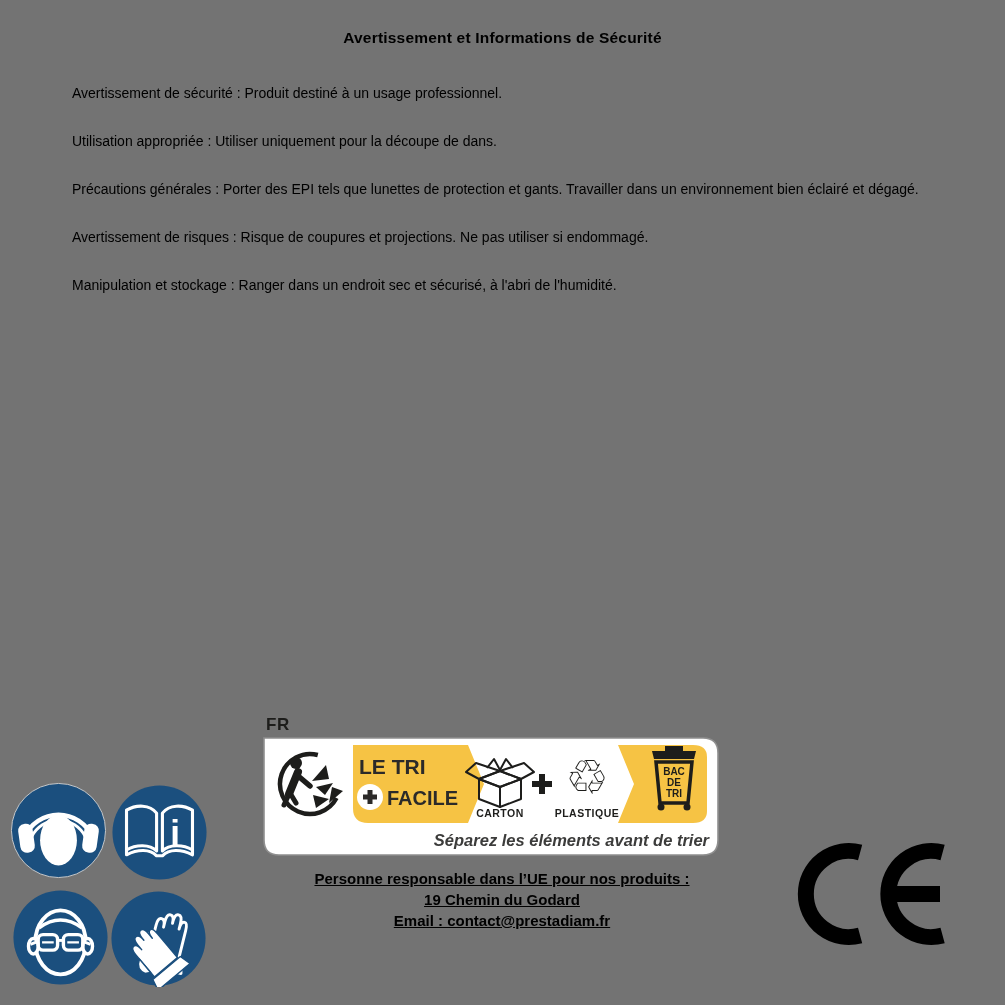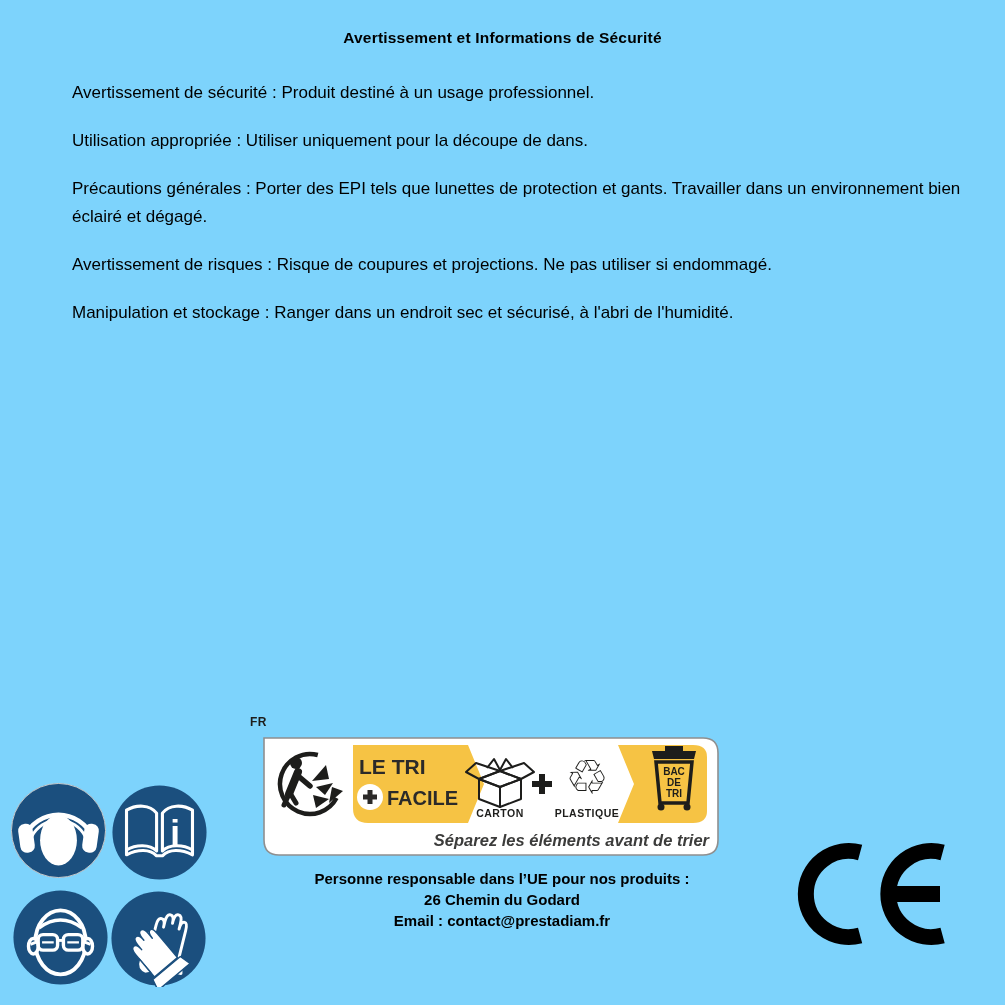--- a/index.html
+++ b/index.html
@@ -1,28 +1,28 @@
 <!DOCTYPE html>
 <html><head>
 <meta charset="utf-8">
 <style>
   * { margin:0; padding:0; box-sizing:border-box; }
   html,body { width:1005px; height:1005px; background:#ffffff; font-family:"Liberation Sans",sans-serif; color:#000; }
-  #page { position:relative; width:1005px; height:1005px; overflow:hidden; background:#7dd3fc; }
+  #page { position:relative; width:1005px; height:1005px; overflow:hidden; background:#737373; }
 
   .title { position:absolute; top:29px; left:0; width:1005px; text-align:center;
            font-size:15.5px; font-weight:bold; letter-spacing:.2px; }
 
   .bodytext { position:absolute; left:72px; top:79px; width:890px; }
-  .bodytext p { font-size:17px; line-height:28px; margin:0 0 20px 0; }
+  .bodytext p { font-size:14px; line-height:28px; margin:0 0 20px 0; }
 
-  .fr-tag { position:absolute; left:250px; top:715px; font-size:12px; font-weight:bold; letter-spacing:.5px; color:#1d1d1b; }
+  .fr-tag { position:absolute; left:266px; top:715px; font-size:17px; font-weight:bold; letter-spacing:.5px; color:#1d1d1b; }
 
   .resp { position:absolute; left:202px; top:868px; width:600px; text-align:center;
-          font-size:15px; font-weight:bold; line-height:21px; }
+          font-size:15px; font-weight:bold; line-height:21px;text-decoration:underline; }
 
   svg text { font-family:"Liberation Sans",sans-serif; }
   .svg-abs { position:absolute; }
 </style>
 </head>
 <body>
 
 <div id="page">
 
   <div class="title">Avertissement et Informations de Sécurité</div>
@@ -139,21 +139,21 @@
 
     <g transform="translate(38,57) rotate(-40)" fill="#fff" stroke="#1B4F7E" stroke-width="1.5" stroke-linejoin="round">
       <path d="M-15,30 L-15,0 Q-15,-8 -11,-8 Q-7,-8 -7,0 L-7,-6 Q-7,-14 -3,-14 Q1,-14 1,-6 L1,-8 Q1,-16 5,-16 Q9,-16 9,-8 L9,-2 Q9,-10 13,-10 Q16,-10 16,-2 L16,30 Z"></path>
       <path d="M-15,6 Q-25,12 -20,21 L-15,24 Z"></path>
       <path d="M-18,31 L19,31 L22,43 L-21,43 Z"></path>
     </g>
   </svg>
 
   <div class="resp">
     <div>Personne responsable dans l’UE pour nos produits :</div>
-    <div>26 Chemin du Godard</div>
+    <div>19 Chemin du Godard</div>
     <div>Email : contact@prestadiam.fr</div>
   </div>
 
   <svg class="svg-abs" style="left:791px; top:837px;" width="164" height="112" viewBox="0 0 164 112">
     <g fill="none" stroke="#000" stroke-width="16">
       <path d="M69.1,15.5 A43,43 0 1 0 69.1,98.5"></path>
       <path d="M151.6,15.5 A43,43 0 1 0 151.6,98.5"></path>
       <path d="M104,57 H149"></path>
     </g>
   </svg>

